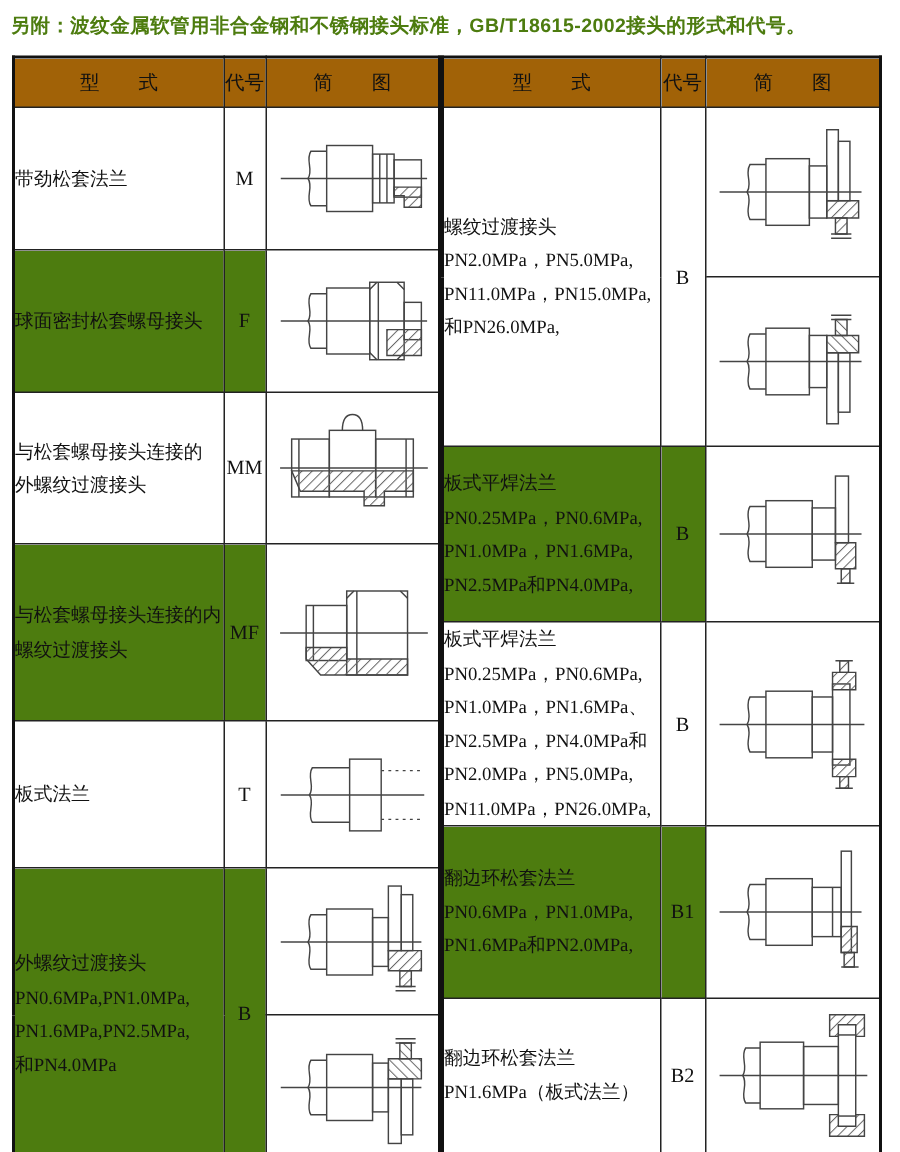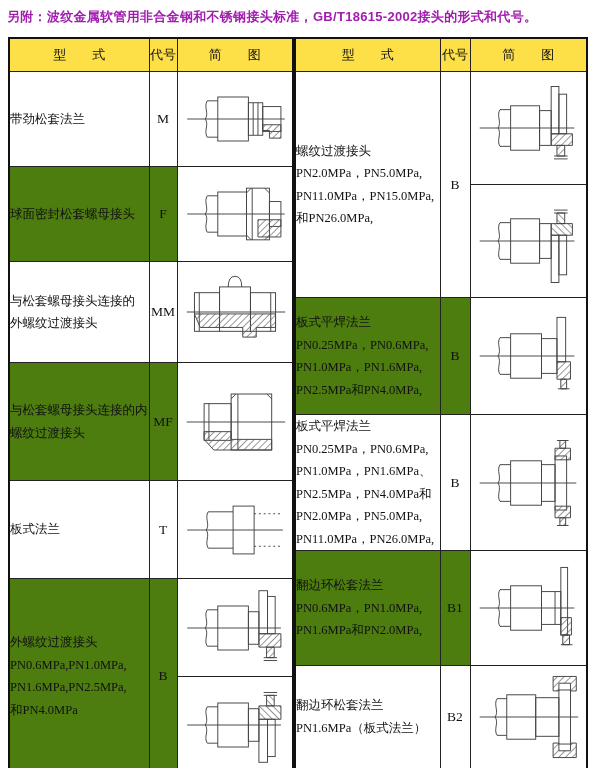--- a/index.html
+++ b/index.html
@@ -1,23 +1,23 @@
 <!DOCTYPE html>
 <html><head>
 <meta charset="utf-8">
 <style>
   html,body{margin:0;padding:0;background:#fff;}
   .page{width:600px;height:768px;background:#fff;position:relative;overflow:hidden;
         font-family:"Liberation Serif","DejaVu Serif",serif;color:#111;}
   .title{font-family:"Liberation Sans","DejaVu Sans",sans-serif;font-weight:bold;
-         font-size:13px;padding:8px 4px 0 7px;letter-spacing:.3px;color:#a21caf;}
+         font-size:13px;padding:8px 4px 0 7px;letter-spacing:.3px;color:#4d7c0f;}
   .tables{display:flex;align-items:flex-start;margin:11px 0 0 8px;}
   table.tbl{border-collapse:collapse;table-layout:fixed;border:2px solid #111;}
   table.tbl td,table.tbl th{border:1px solid #222;padding:0;overflow:hidden;}
-  th.hd{background:#fde047;font-weight:normal;font-size:13px;height:32px;
+  th.hd{background:#a16207;font-weight:normal;font-size:13px;height:32px;
         font-family:"Liberation Serif","DejaVu Serif",serif;}
   td.type{font-size:12.5px;line-height:1.8;white-space:pre-line;text-align:left;
           vertical-align:middle;padding:4px 4px 4px 9px;}
   td.code{text-align:center;vertical-align:middle;font-size:13.5px;}
   td.diag{text-align:center;vertical-align:middle;background:#fff;}
   .hl{background:#4d7c0f;}
   .dg{stroke:#444;fill:none;stroke-width:1;}
   svg{display:block;margin:0 auto;}
 </style>
 </head>

